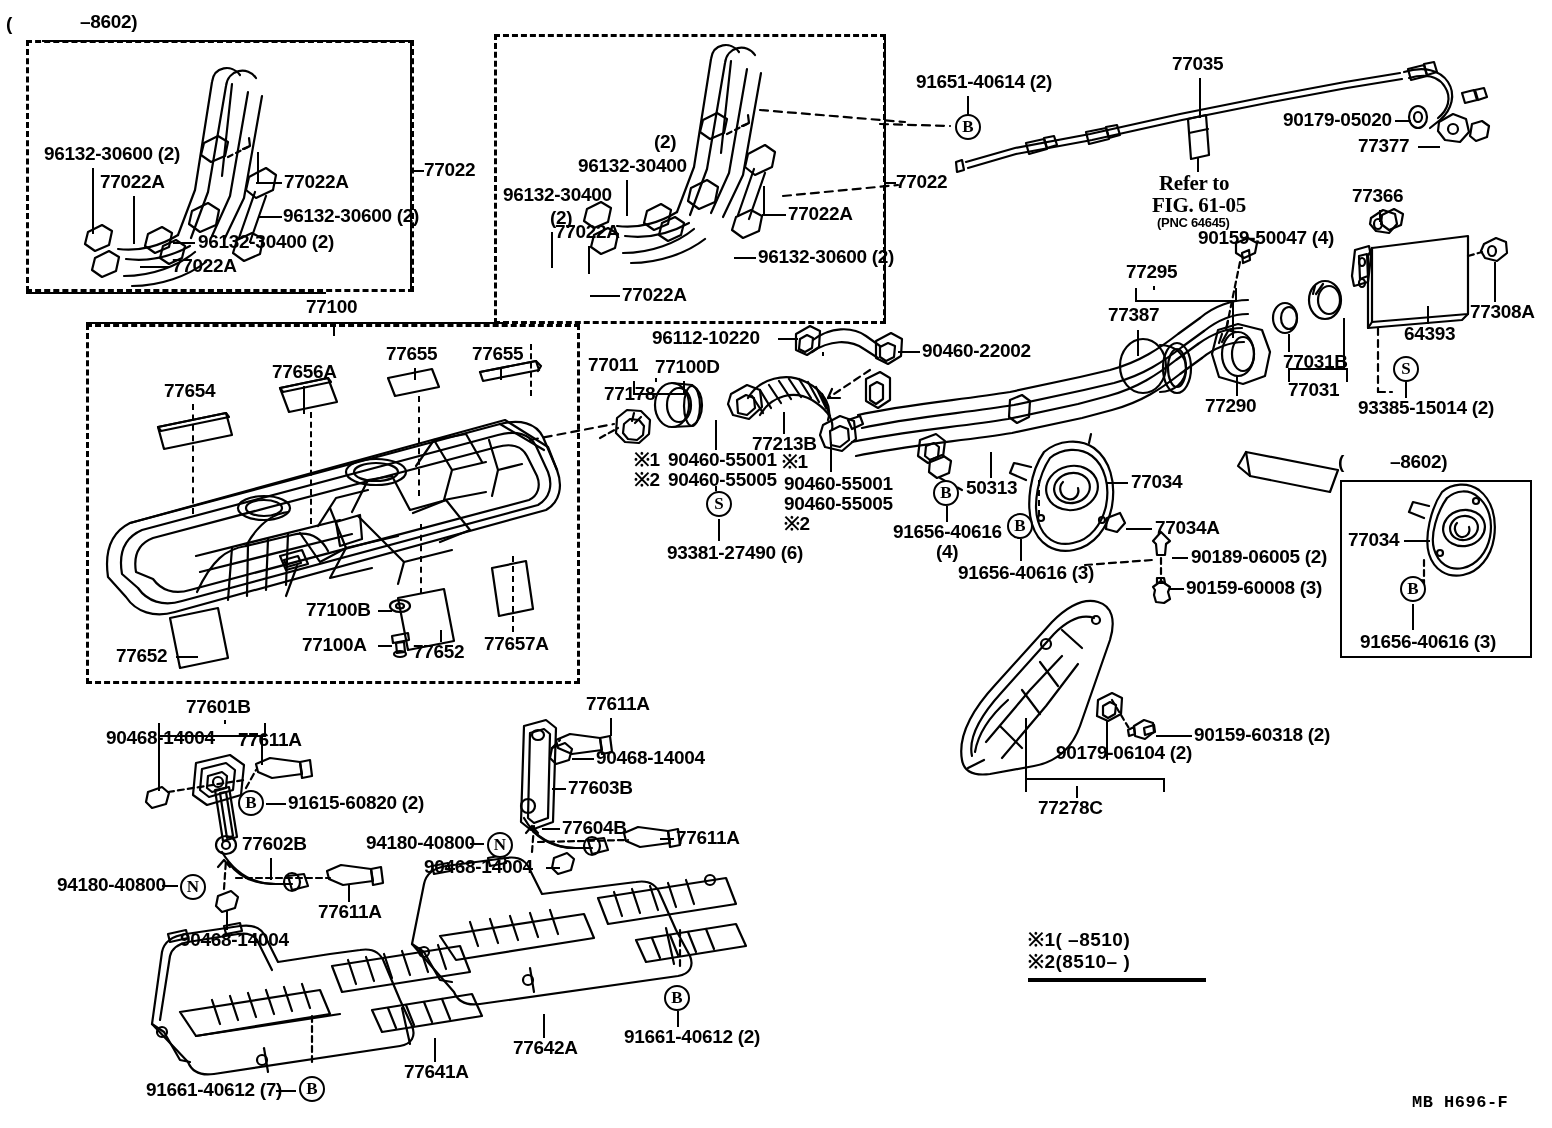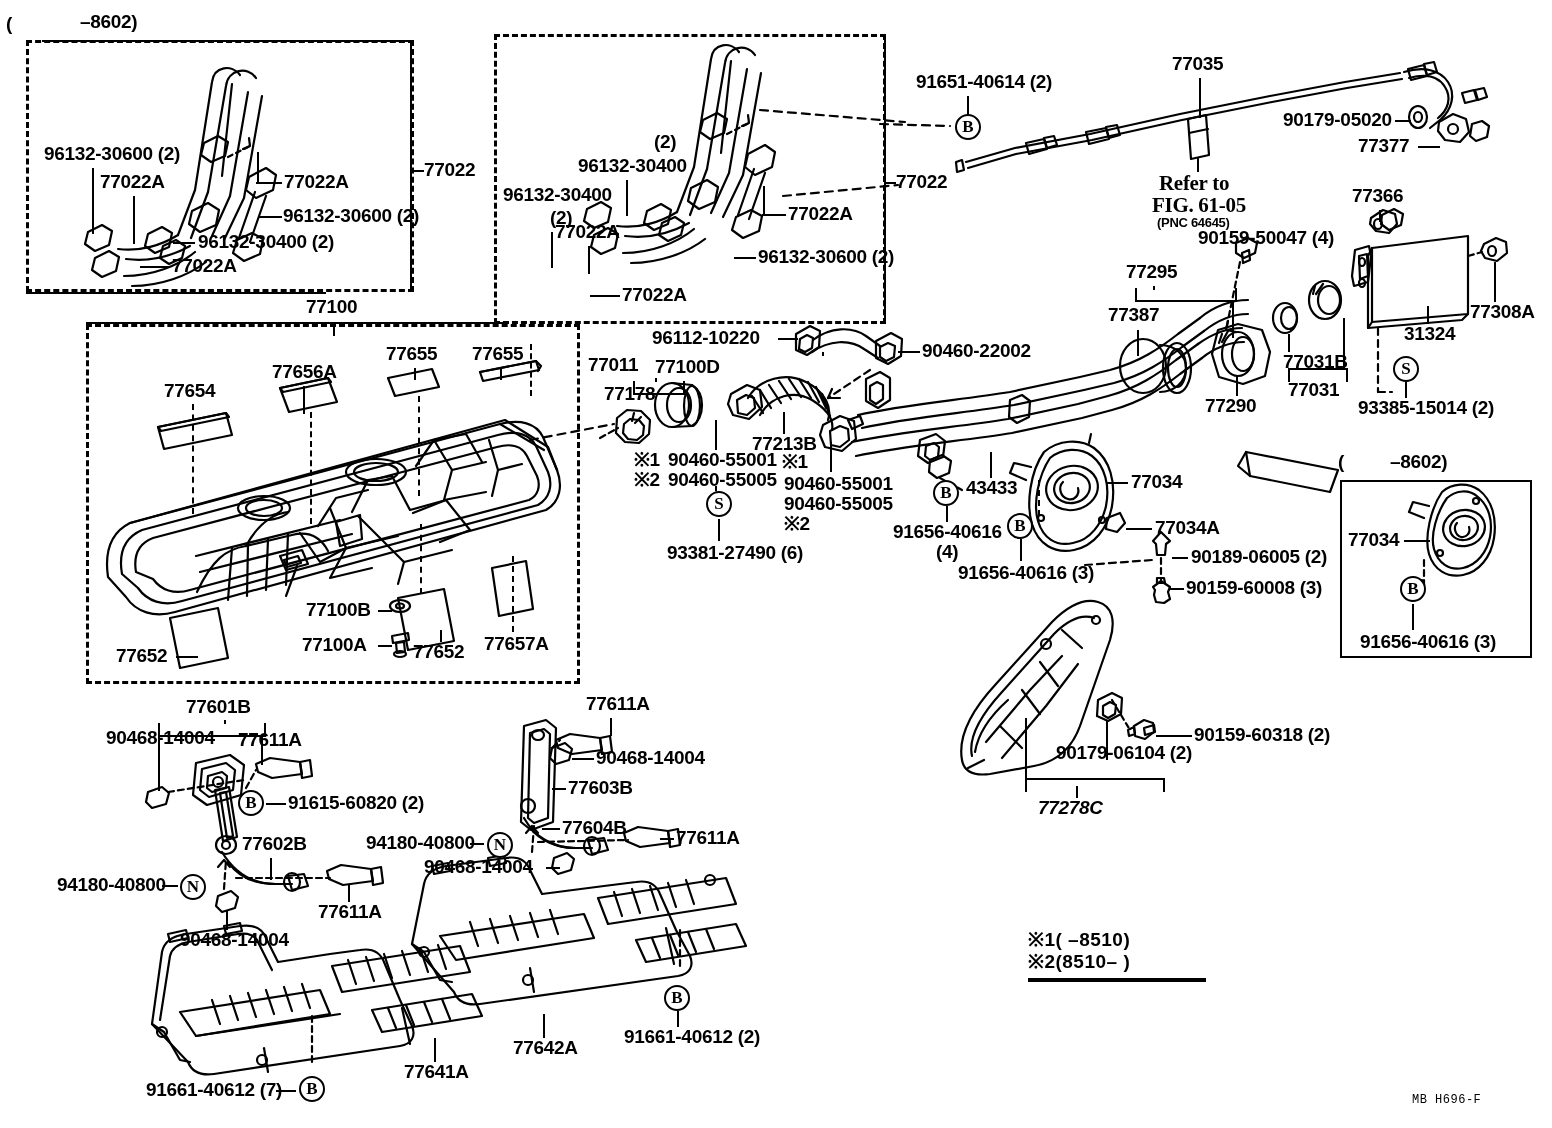--- a/index.html
+++ b/index.html
@@ -20,21 +20,21 @@
     font-family:"Liberation Sans", sans-serif;
     font-weight:700;
     font-size:19px;
     letter-spacing:-0.3px;
     white-space:nowrap;
     line-height:1.06;
     color:#000;
   }
   .lbl.xs{font-size:13px;}
   .lbl.ser{font-family:"Liberation Serif", serif;font-weight:700;text-align:center;}
-  .lbl.mono{font-family:"Liberation Mono", monospace;font-weight:400;font-size:12px;letter-spacing:0.5px;}
+  .lbl.mono{font-family:"Liberation Mono", monospace;font-weight:700;font-size:17px;letter-spacing:0.5px;}
 
   
   .ln{position:absolute;background:#000;}
   .ln.h{height:2px;}
   .ln.v{width:2px;}
 
   
   .dln{position:absolute;}
   .dln.v{width:0;border-left:2px dashed #000;}
 
@@ -621,21 +621,21 @@
   <span class="lbl ser" style="left:1152px;top:194px;font-size:21px;">FIG. 61-05</span>
   <span class="lbl xs" style="left:1157px;top:216px;">(PNC 64645)</span>
   <div class="ln v" style="left:1197px;top:158px;height:14px;"></div>
 
   <span class="lbl" style="left:1198px;top:228px;">90159-50047 (4)</span>
   <div class="ln v" style="left:1242px;top:252px;height:-0px;"></div>
 
   <span class="lbl" style="left:1352px;top:186px;">77366</span>
   <div class="ln v" style="left:1379px;top:210px;height:12px;"></div>
 
-  <span class="lbl" style="left:1404px;top:324px;">31324</span>
+  <span class="lbl" style="left:1404px;top:324px;">64393</span>
   <div class="ln v" style="left:1427px;top:306px;height:18px;"></div>
 
   <span class="lbl" style="left:1470px;top:302px;">77308A</span>
   <div class="ln v" style="left:1494px;top:262px;height:40px;"></div>
 
   <span class="lbl" style="left:1358px;top:398px;">93385-15014 (2)</span>
   <div class="tok" style="left:1393px;top:356px;">
       <span>S</span>
     </div>
   <div class="ln v" style="left:1405px;top:382px;height:16px;"></div>
@@ -717,21 +717,21 @@
   <span class="lbl" style="left:784px;top:494px;">90460-55005</span>
   <span class="lbl" style="left:784px;top:514px;">※2</span>
   <div class="ln v" style="left:830px;top:442px;height:30px;"></div>
 
   <div class="tok" style="left:706px;top:491px;">
       <span>S</span>
     </div>
   <span class="lbl" style="left:667px;top:543px;">93381-27490 (6)</span>
   <div class="ln v" style="left:718px;top:519px;height:22px;"></div>
 
-  <span class="lbl" style="left:966px;top:478px;">43433</span>
+  <span class="lbl" style="left:966px;top:478px;">50313</span>
   <div class="ln v" style="left:990px;top:452px;height:26px;"></div>
 
   <div class="tok" style="left:933px;top:480px;">
       <span>B</span>
     </div>
   <span class="lbl" style="left:893px;top:522px;">91656-40616</span>
   <span class="lbl" style="left:936px;top:542px;">(4)</span>
   <div class="ln v" style="left:946px;top:506px;height:16px;"></div>
 
   <div class="tok" style="left:1007px;top:513px;">
@@ -752,21 +752,21 @@
 
   <span class="lbl" style="left:1186px;top:578px;">90159-60008 (3)</span>
   <div class="ln h" style="left:1170px;top:588px;width:14px;"></div>
 
   <span class="lbl" style="left:1194px;top:725px;">90159-60318 (2)</span>
   <div class="ln h" style="left:1156px;top:735px;width:36px;"></div>
 
   <span class="lbl" style="left:1056px;top:743px;">90179-06104 (2)</span>
   <div class="ln v" style="left:1106px;top:720px;height:40px;"></div>
 
-  <span class="lbl" style="left:1038px;top:798px;font-style:italic;">77278C</span>
+  <span class="lbl" style="left:1038px;top:798px;">77278C</span>
   <div class="brk" style="left:1025px;top:778px;width:136px;"></div>
   <div class="ln v" style="left:1076px;top:786px;height:12px;"></div>
   <div class="ln v" style="left:1025px;top:718px;height:62px;"></div>
 
   <span class="lbl" style="left:1338px;top:452px;">(</span>
   <span class="lbl" style="left:1390px;top:452px;">–8602)</span>
   <span class="lbl" style="left:1348px;top:530px;">77034</span>
   <div class="ln h" style="left:1404px;top:540px;width:26px;"></div>
   <div class="tok" style="left:1400px;top:576px;">
       <span>B</span>

